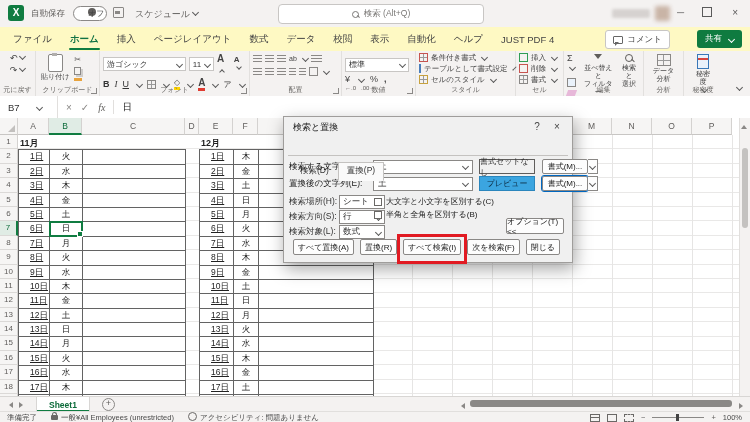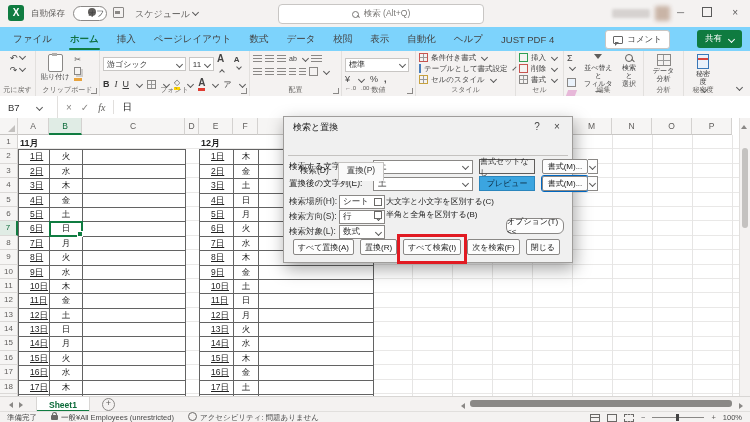--- a/index.html
+++ b/index.html
@@ -20,21 +20,21 @@
   .docname{position:absolute;left:135px;top:8px;font-size:9px;color:#5f5d5b;}
   .searchbox{position:absolute;left:278px;top:4px;width:204px;height:18px;background:#fff;border:1px solid #c8c6c4;border-radius:4px;display:flex;align-items:center;justify-content:center;font-size:8.5px;color:#7a7876;gap:5px;}
   .mag{display:inline-block;width:7px;height:7px;position:relative;}
   .mag::before{content:"";position:absolute;left:0;top:0;width:5px;height:5px;border:1px solid #7a7876;border-radius:50%;}
   .mag::after{content:"";position:absolute;left:5px;top:5px;width:3px;height:1px;background:#7a7876;transform:rotate(45deg);}
   .avatar1{position:absolute;left:612px;top:9px;width:38px;height:9px;background:#d6d2d0;border-radius:2px;filter:blur(1.5px);}
   .avatar2{position:absolute;left:655px;top:6px;width:15px;height:15px;background:#c9b4a6;border-radius:2px;filter:blur(2px);}
   .winbtn{position:absolute;top:7px;font-size:10px;color:#5a5a5a;line-height:12px;}
   .winbox{width:8px;height:8px;border:1px solid #5a5a5a;display:inline-block;}
   
-  .tabrow{position:absolute;top:27px;left:0;right:0;height:24px;background:#7dd3fc;display:flex;align-items:center;text-align:center;}
+  .tabrow{position:absolute;top:27px;left:0;right:0;height:24px;background:#fef9c3;display:flex;align-items:center;text-align:center;}
   .rtab{padding:0 9px;font-size:9.5px;color:#444;height:100%;display:flex;align-items:center;position:relative;white-space:nowrap;}
   .rtab.active{color:#117244;font-weight:bold;}
   .rtab.active::after{content:"";position:absolute;left:8px;right:8px;bottom:1px;height:2.5px;background:#107c41;border-radius:2px;}
   .comment-btn{position:absolute;right:80px;top:3px;height:17px;border:1px solid #c8c6c4;border-radius:3px;background:#fff;font-size:8.5px;color:#444;display:flex;align-items:center;padding:0 7px;gap:4px;}
   .bubble{display:inline-block;width:8px;height:6px;border:1px solid #666;border-radius:1px;position:relative;}
   .bubble::after{content:"";position:absolute;left:1px;bottom:-3px;border:2px solid transparent;border-top-color:#666;border-left-color:#666;width:0;height:0;}
   .share-btn{position:absolute;right:8px;top:3px;height:18px;background:#0f7b40;border-radius:3px;color:#fff;font-size:8.5px;display:flex;align-items:center;padding:0 8px;gap:4px;}
   .share-btn .chev{border-color:#fff;}
   
   .ribbon{position:absolute;top:51px;left:0;right:0;height:45px;background:#f4f2f1;border-bottom:1px solid #d8d6d4;display:flex;}
@@ -705,21 +705,21 @@
   <div id="dlg-checks" style="position:absolute;left:90px;top:78px;">
       <div class="dcheckrow">
         <div class="cbox"></div>
         <div>大文字と小文字を区別する(C)</div>
       </div>
       <div class="dcheckrow">
         <div class="cbox"></div>
         <div>半角と全角を区別する(B)</div>
       </div>
     </div>
-  <span class="dbtn" style="position:absolute;right:8px;top:101px;width:58px;height:16px;border-radius:6px;">オプション(T) &lt;&lt;</span>
+  <span class="dbtn" style="position:absolute;right:8px;top:101px;width:58px;height:16px;">オプション(T) &lt;&lt;</span>
 
   <div class="dbtns" id="dlg-btns">
       <div class="dlgbtn">すべて置換(A)</div>
       <div class="dlgbtn">置換(R)</div>
       <div class="redwrap">
         <div class="dlgbtn">すべて検索(I)</div>
       </div>
       <div class="dlgbtn">次を検索(F)</div>
       <div class="dlgbtn">閉じる</div>
     </div>

